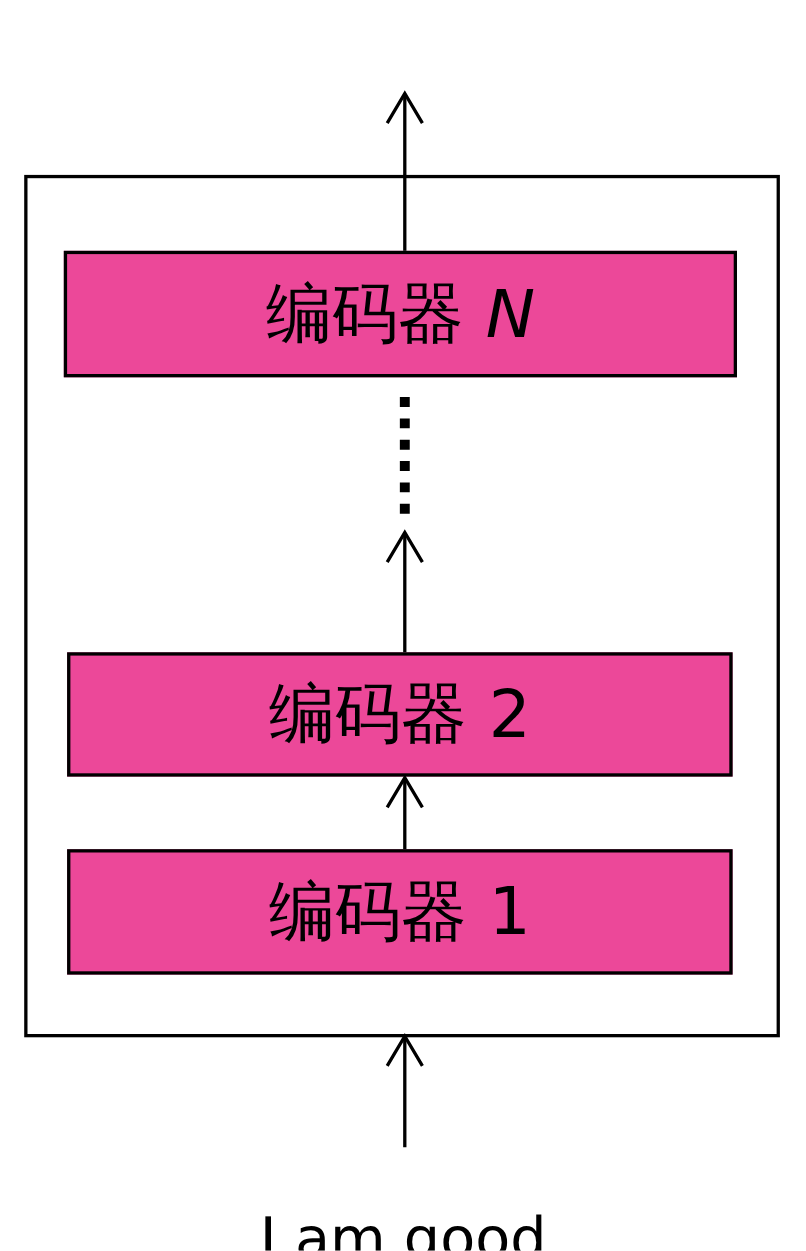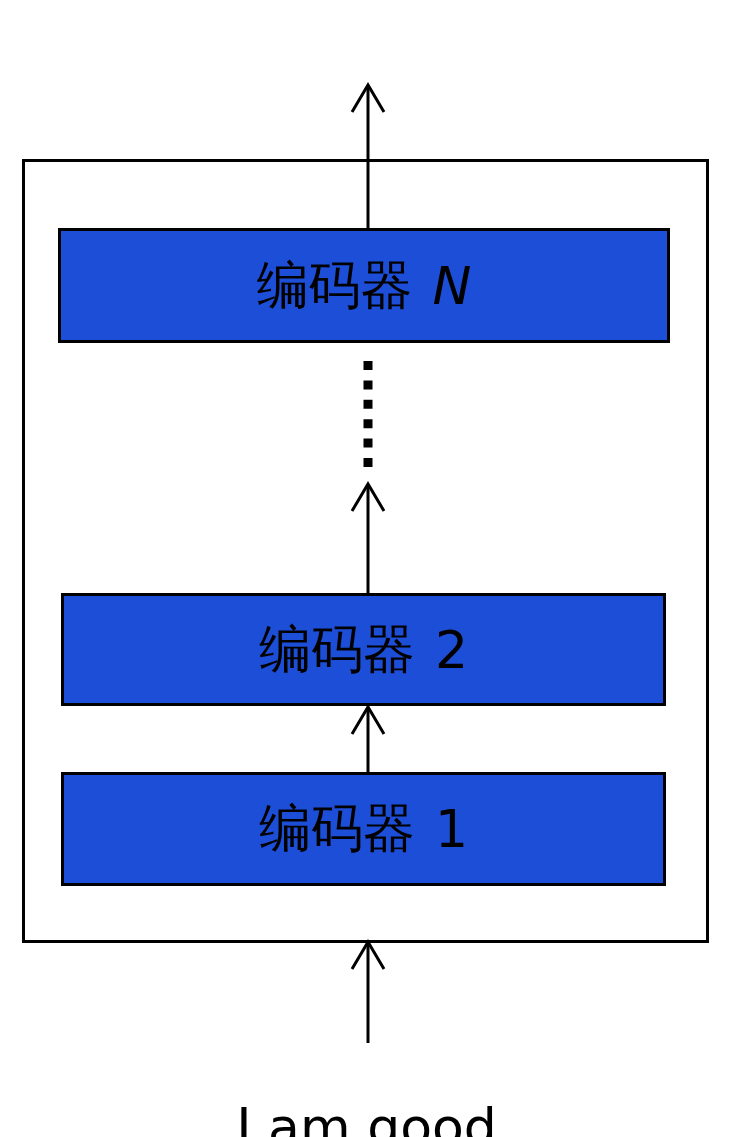--- a/index.html
+++ b/index.html
@@ -41,27 +41,27 @@
     top: 159px;
     width: 687px;
     height: 784px;
     border: 3px solid #000000;
     background: transparent;
     box-sizing: border-box;
   }
   .enc {
     position: absolute;
     border: 3px solid #000000;
-    background: #1d4ed8;
+    background: #ec4899;
     box-sizing: border-box;
     display: flex;
     align-items: center;
     justify-content: center;
     gap: 20px;
-    font-size: 52px;
+    font-size: 60px;
     white-space: nowrap;
   }
   .enc-n { left: 58px; top: 228px; width: 612px; height: 115px; }
   .enc-2 { left: 61px; top: 593px; width: 605px; height: 113px; }
   .enc-1 { left: 61px; top: 772px; width: 605px; height: 114px; }
   .suffix-italic { font-style: italic; }
   svg.layer {
     position: absolute;
     left: 0;
     top: 0;

